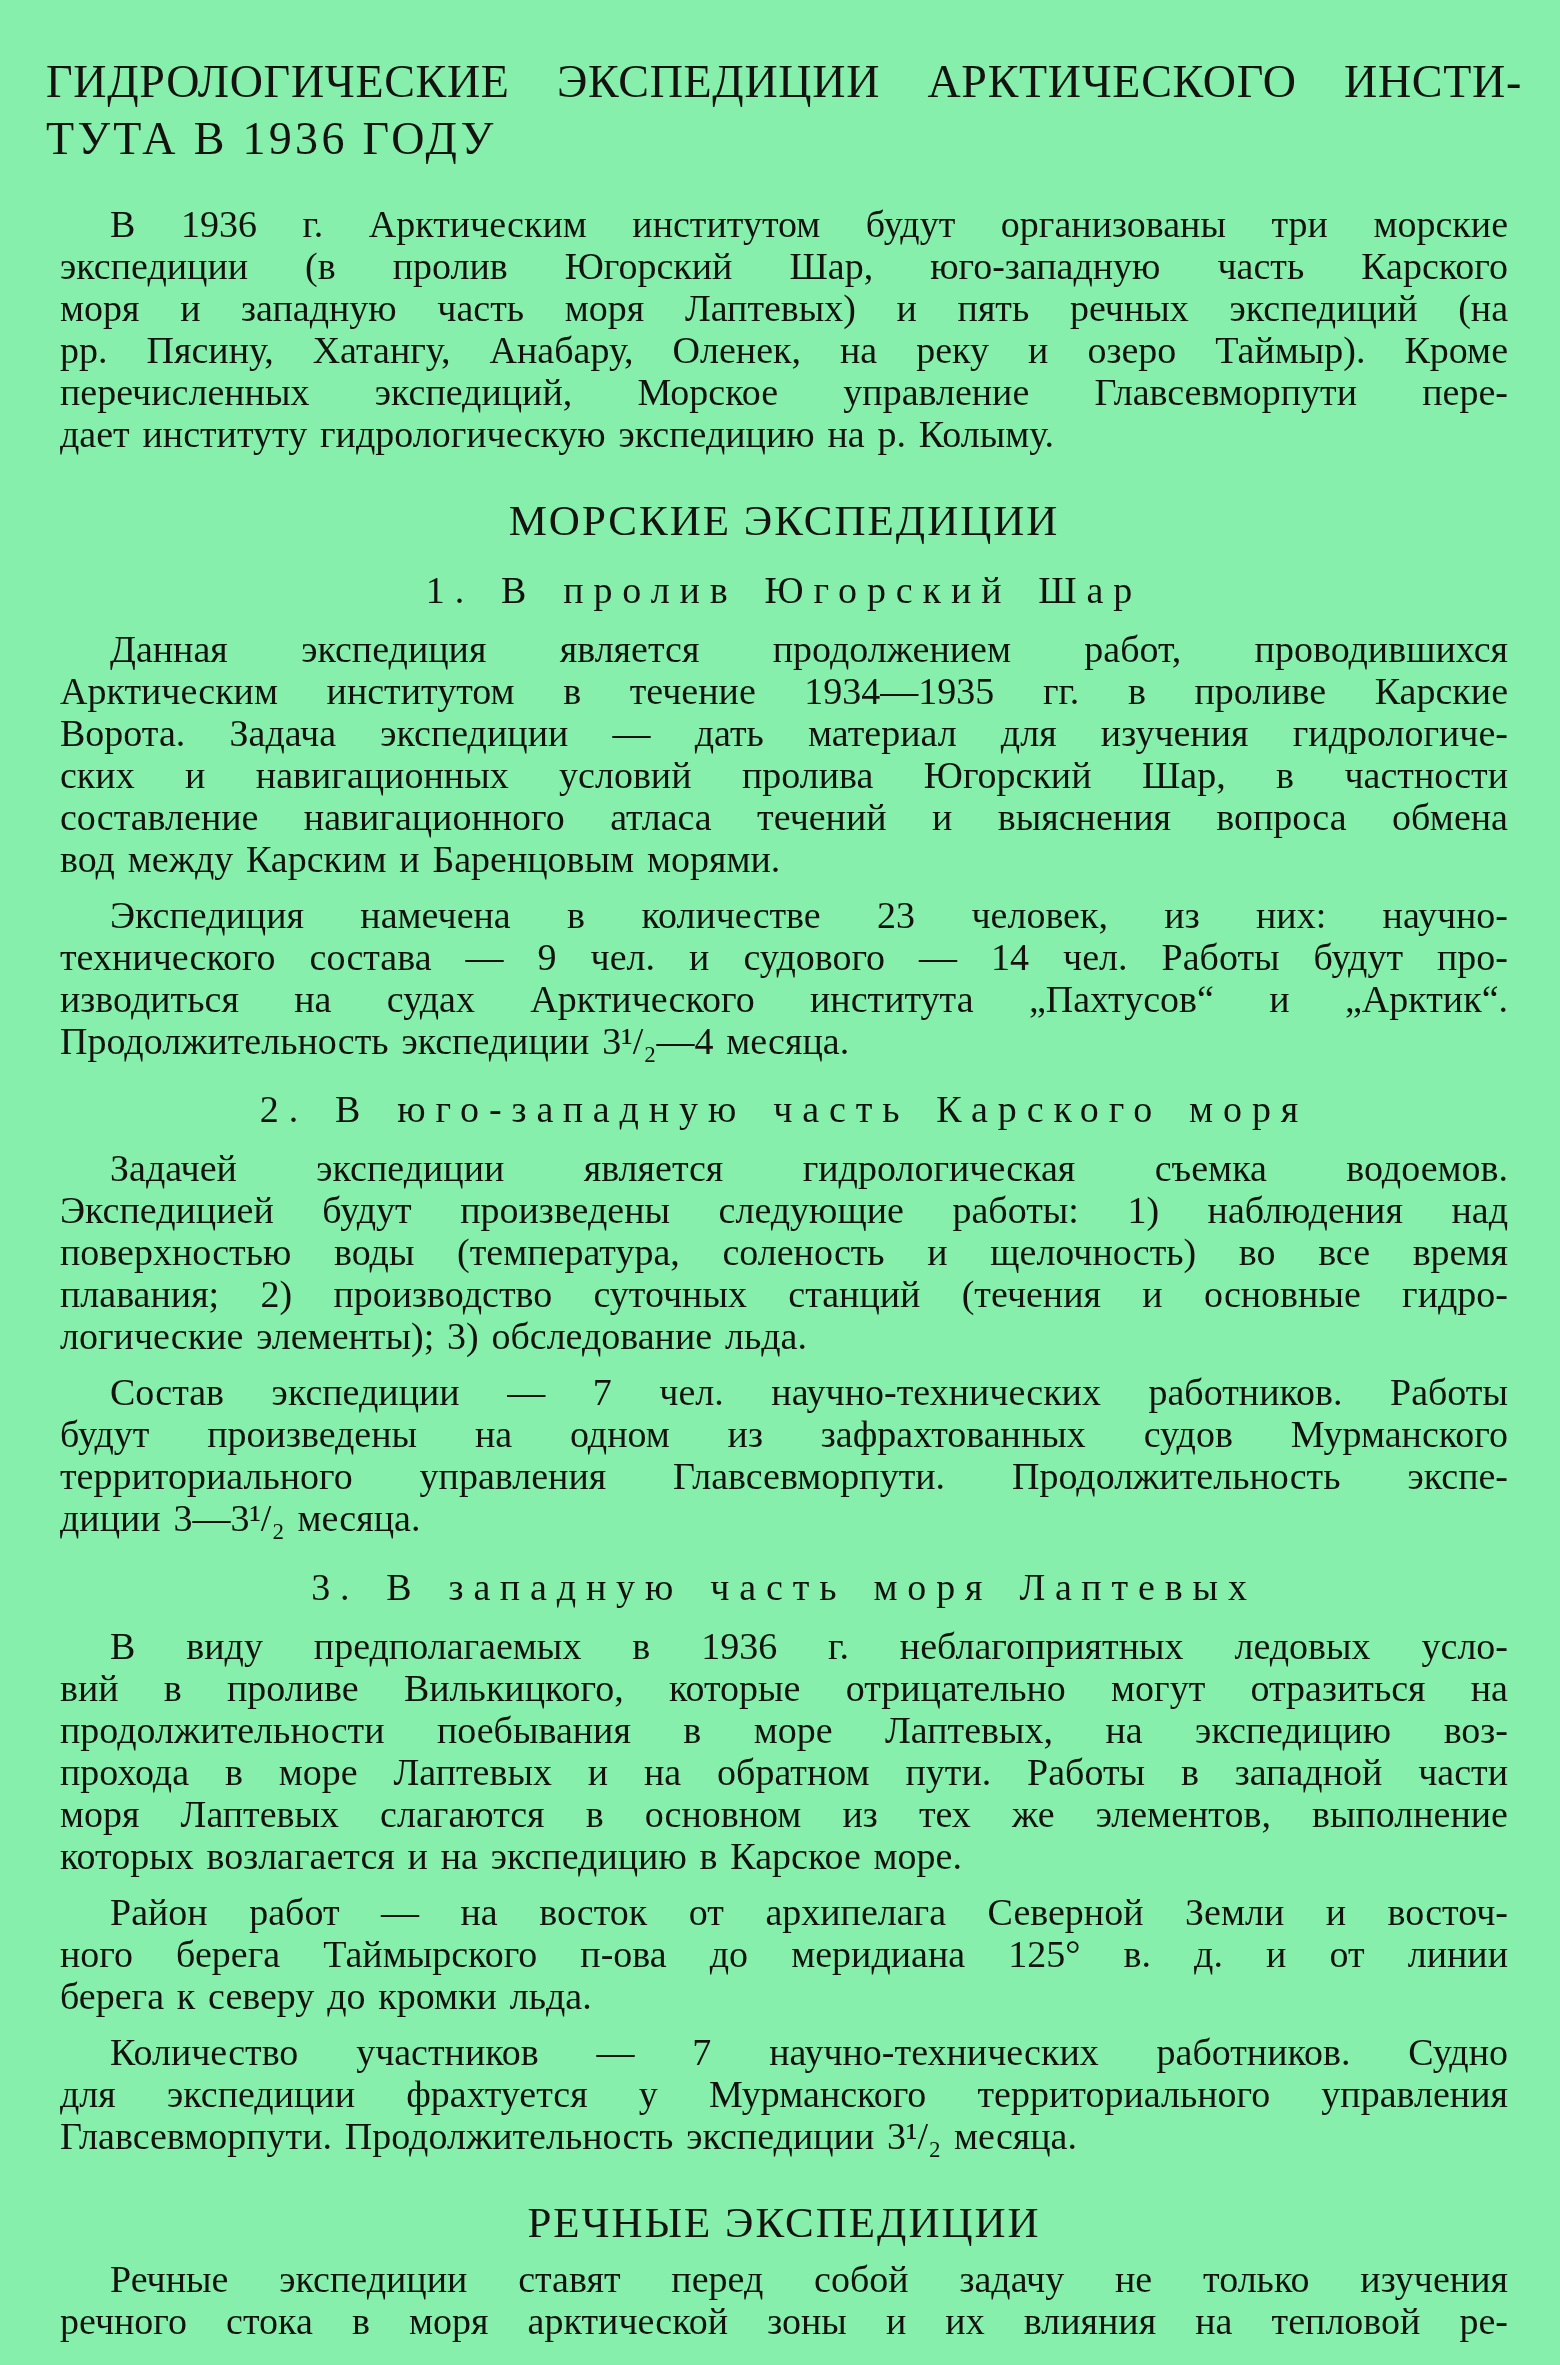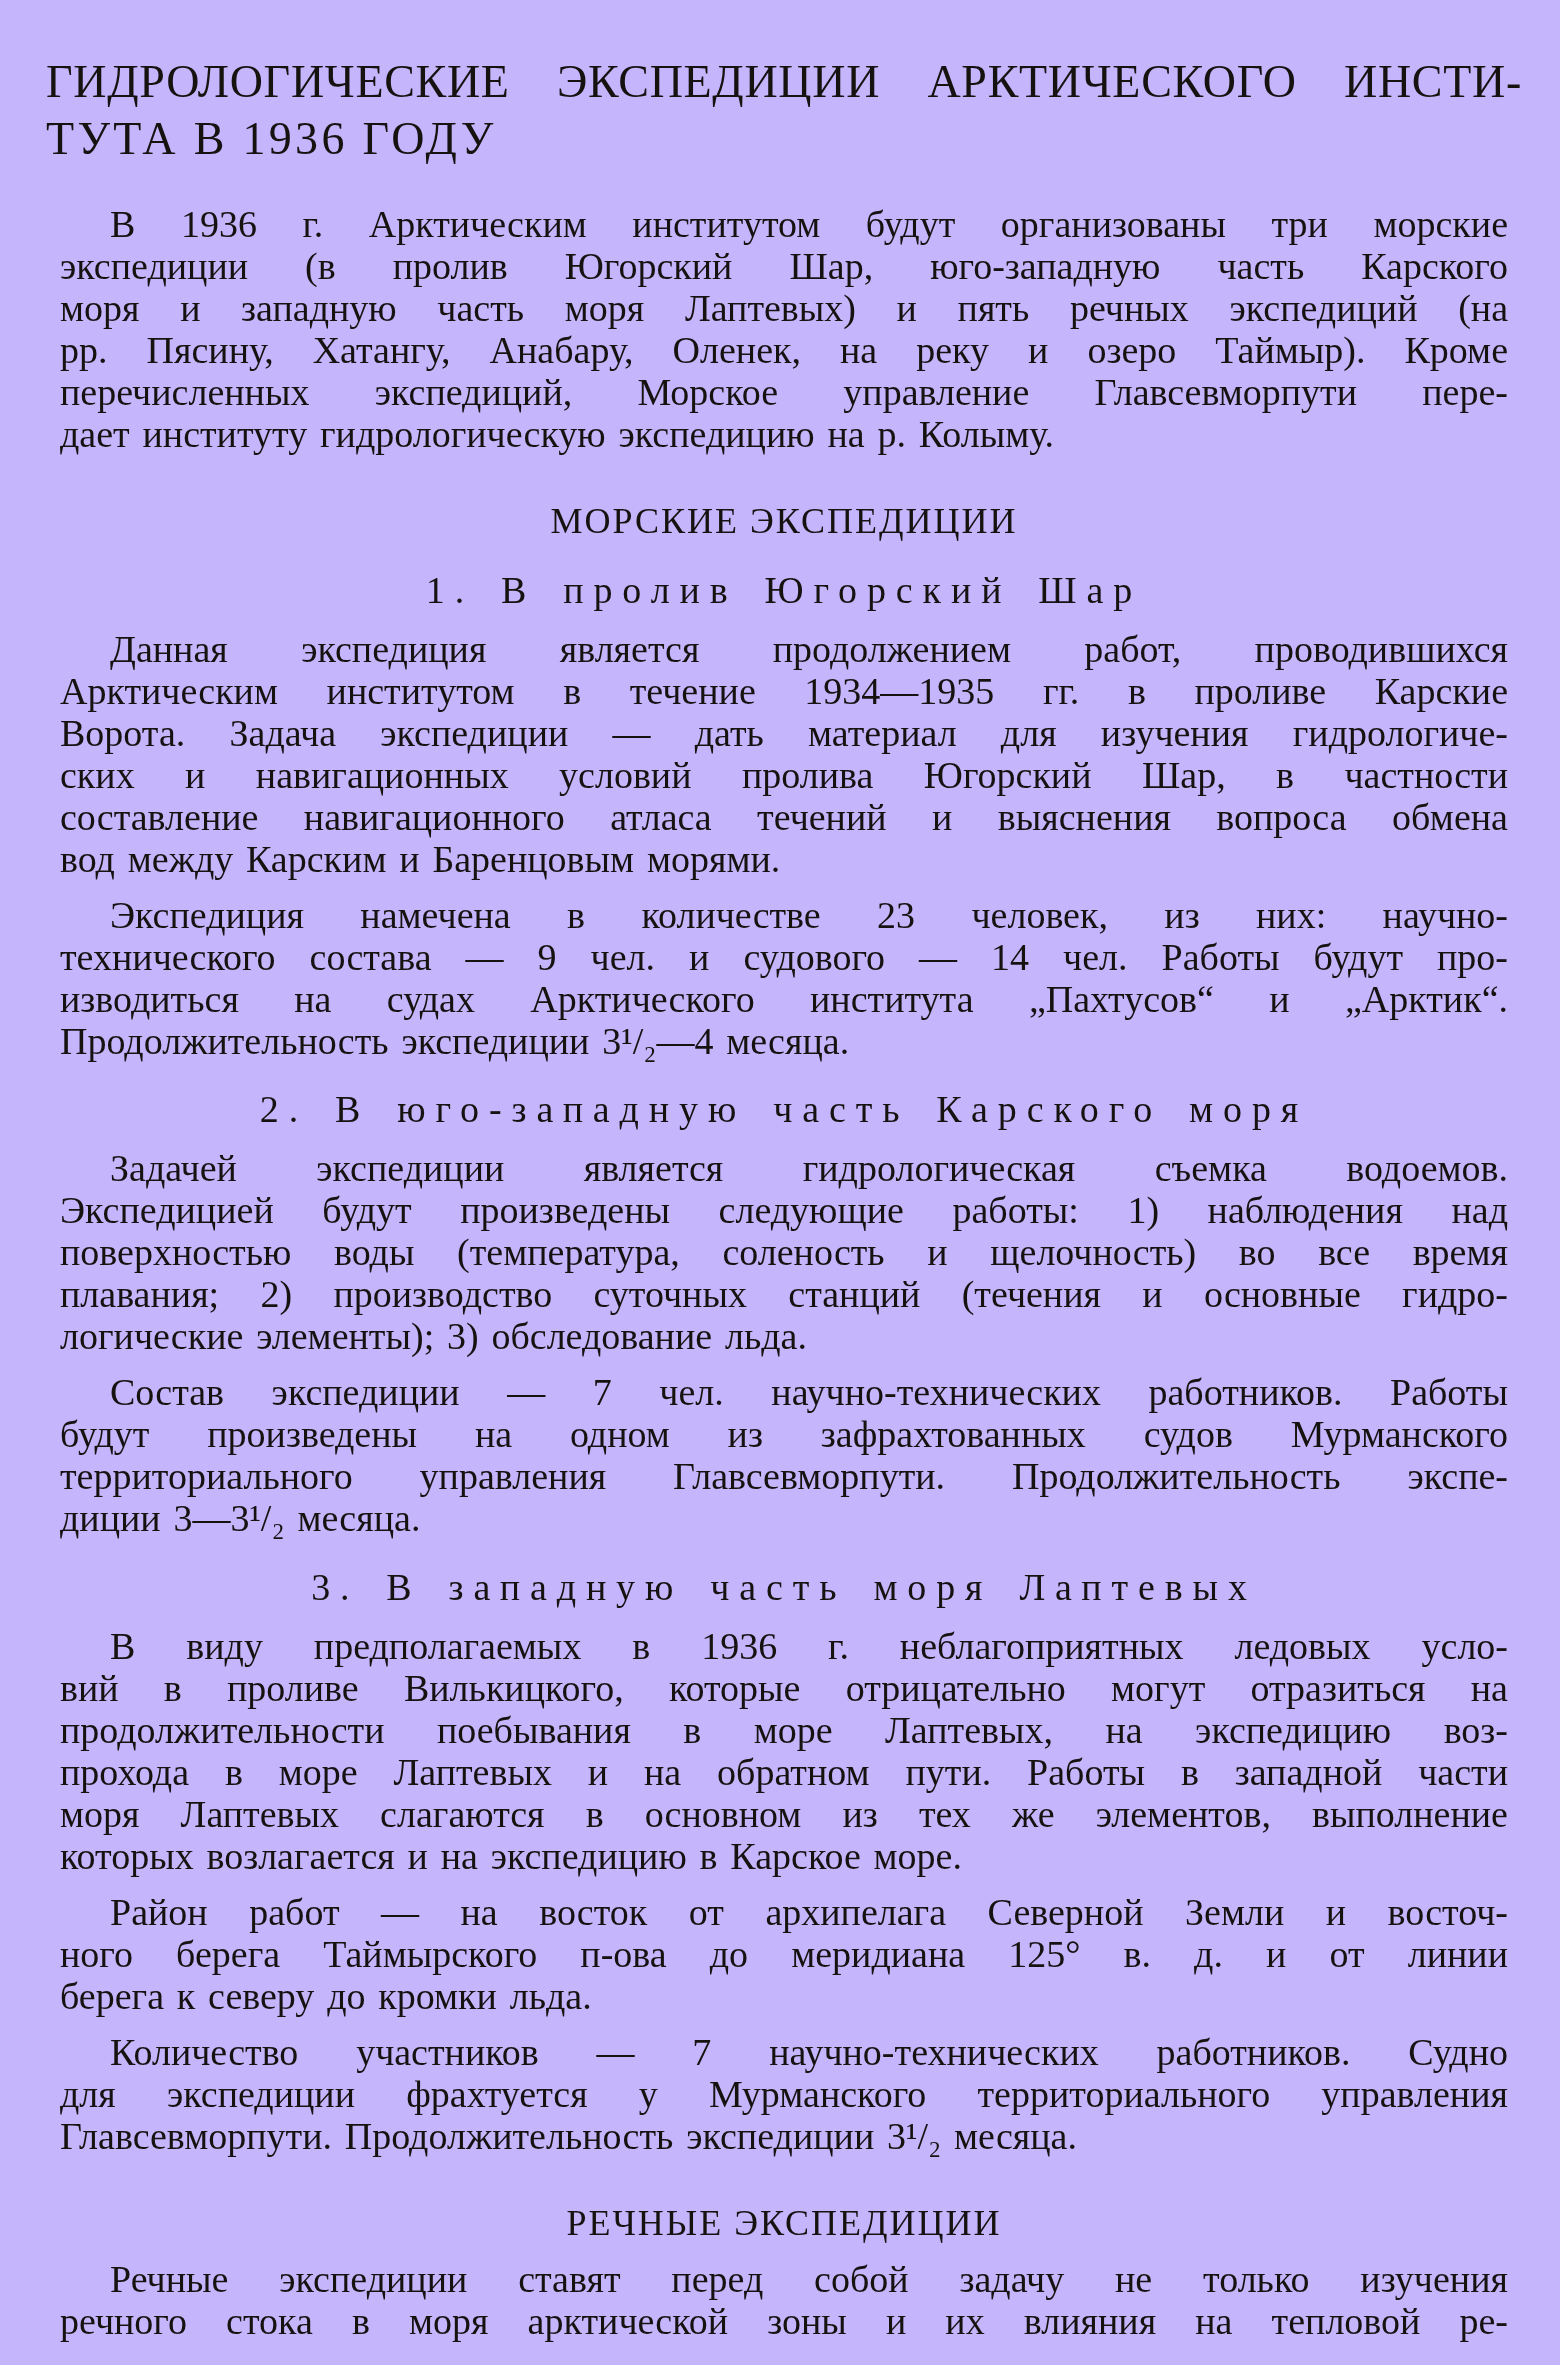--- a/index.html
+++ b/index.html
@@ -2,21 +2,21 @@
 <html lang="ru" style="font-size:10.6px"><head>
 <meta charset="utf-8">
 <style>
   html, body { margin: 0; padding: 0; }
   body { background: #e8e8e6; }
   .page {
     position: relative;
     width: 1560px;
     height: 2366px;
     margin: 0 auto;
-    background: #c4b5fd;
+    background: #86efac;
     color: #151310;
     font-family: "Liberation Serif", "DejaVu Serif", serif;
     font-size: 38px;
     line-height: 42px;
     padding: 53px 38px 0 46px;
     box-sizing: border-box;
     overflow: hidden;
   }
   .title { margin-bottom: 36px; font-size: 46px; line-height: 57px; }
   .title-l1 { text-align: justify; text-align-last: justify; letter-spacing: 0.7px; }
@@ -26,21 +26,21 @@
     text-align: justify;
     text-align-last: justify;
     word-spacing: 3.3px;
     white-space: normal;
   }
   .line.end { text-align: center; text-align-last: left; }
   .line.indent { text-indent: 50px; }
   .heading {
     text-align: center;
     text-align-last: center;
-    font-size: 36px;
+    font-size: 43px;
     letter-spacing: 2px;
     margin: 45px 0 13.3px 0;
   }
   .sub {
     text-align: left;
     text-align-last: center;
     letter-spacing: 0.26em;
     margin: 26.5px 0 17px 0;
     word-spacing: 0.2em;
   }

